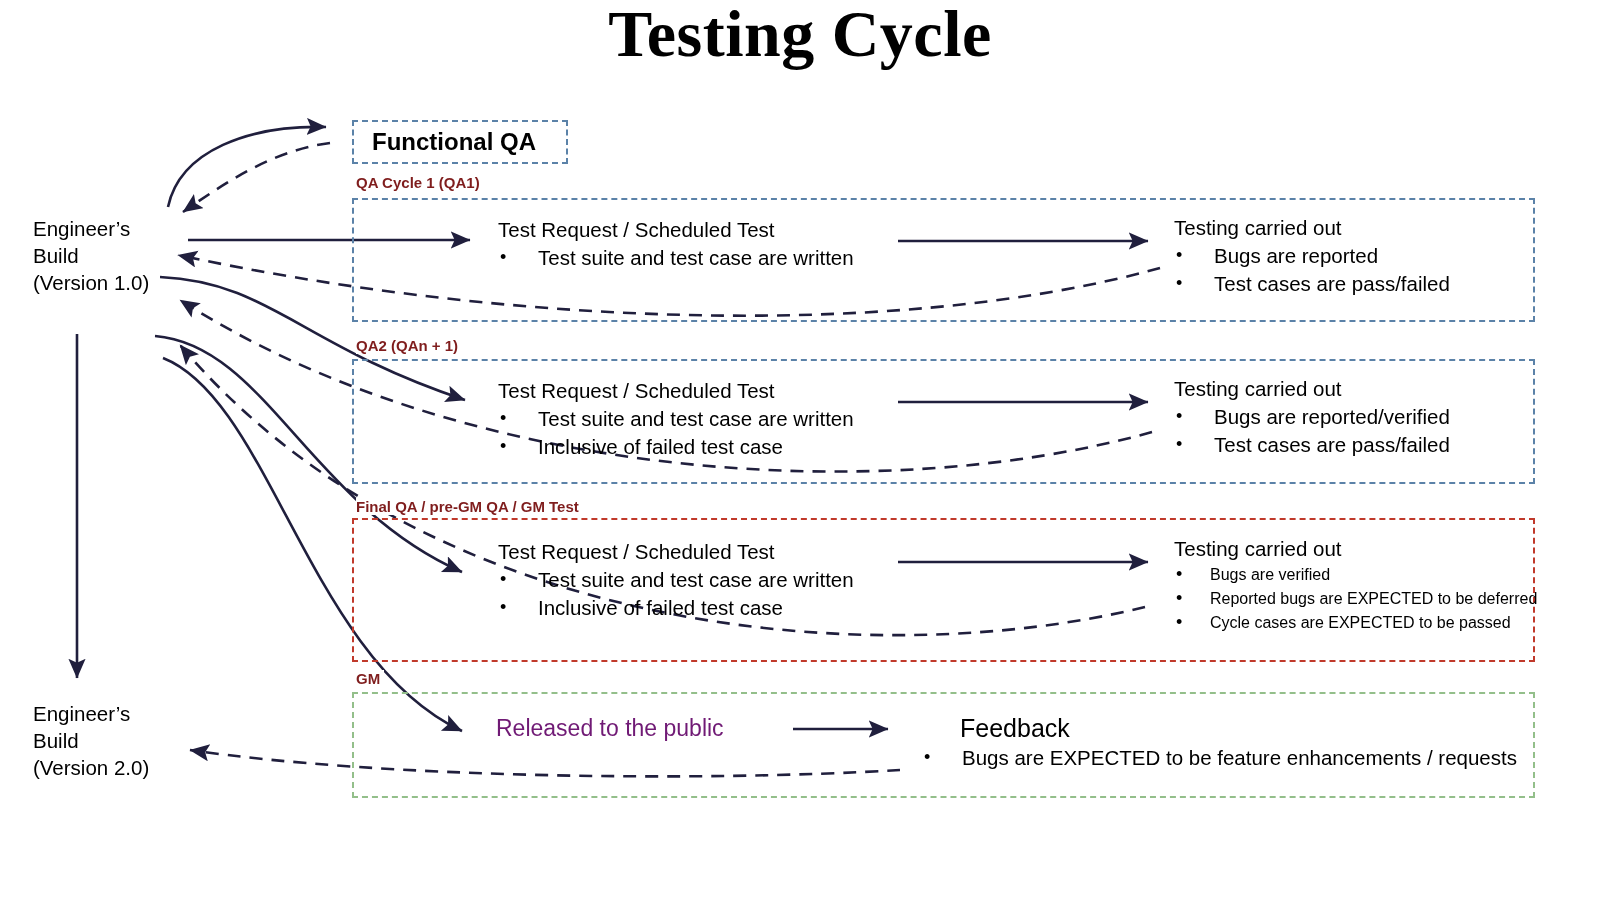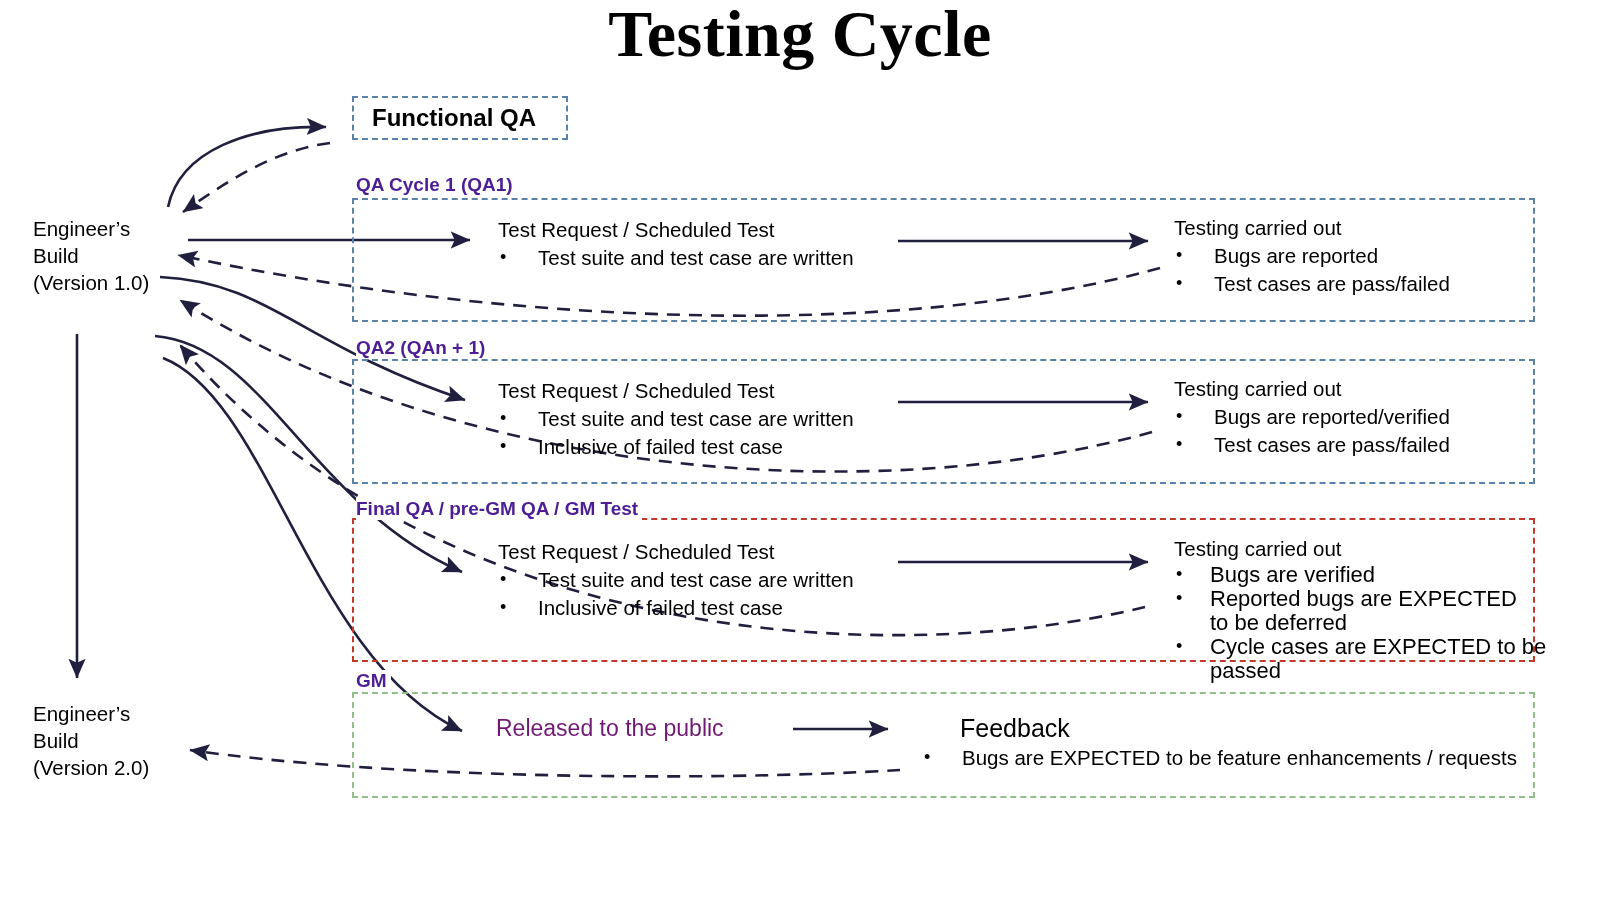--- a/index.html
+++ b/index.html
@@ -55,44 +55,44 @@
     line-height: 27px;
     color: #000000;
     white-space: pre-line;
   }
   #build-v1 { left: 33px; top: 215px; }
   #build-v2 { left: 33px; top: 700px; }
 
   
   .section-caption {
     position: absolute;
-    font-size: 19px;
+    font-size: 15px;
     font-weight: bold;
-    color: #4c1d95;
+    color: #7f1d1d;
     background: #ffffff;
     padding: 0 4px 0 0;
     z-index: 4;
     white-space: nowrap;
   }
 
   
   .panel {
     position: absolute;
     box-sizing: border-box;
     background: transparent;
   }
   .panel.blue   { border: 2px dashed #5b82a8; }
   .panel.red    { border: 2px dashed #c0392b; }
   .panel.green  { border: 2px dashed #93bf8a; }
 
   
   #functional-qa-box {
     position: absolute;
     left: 352px;
-    top: 96px;
+    top: 120px;
     width: 216px;
     height: 44px;
     box-sizing: border-box;
     border: 2px dashed #5b82a8;
     display: flex;
     align-items: center;
     padding-left: 18px;
   }
   #functional-qa-box .fq-label {
     font-size: 24px;
@@ -128,21 +128,21 @@
     top: -1px;
     font-size: 18px;
   }
   .block ul li.wrap {
     white-space: normal;
     width: 330px;
   }
 
   
   .block.small .head,
-  .block.small ul li { font-size: 22px; line-height: 24px; }
+  .block.small ul li { font-size: 16px; line-height: 24px; }
   .block.small ul li { padding-left: 36px; }
 
   
   .gm-text {
     position: absolute;
     font-size: 23px;
     line-height: 30px;
     color: #701a75;
     white-space: nowrap;
   }

